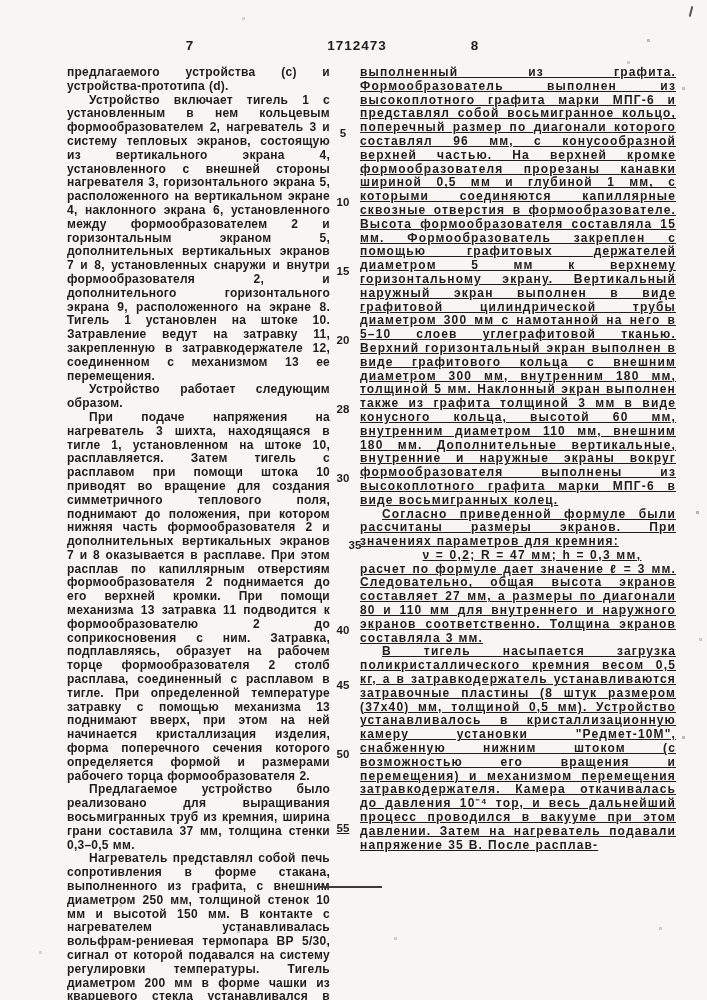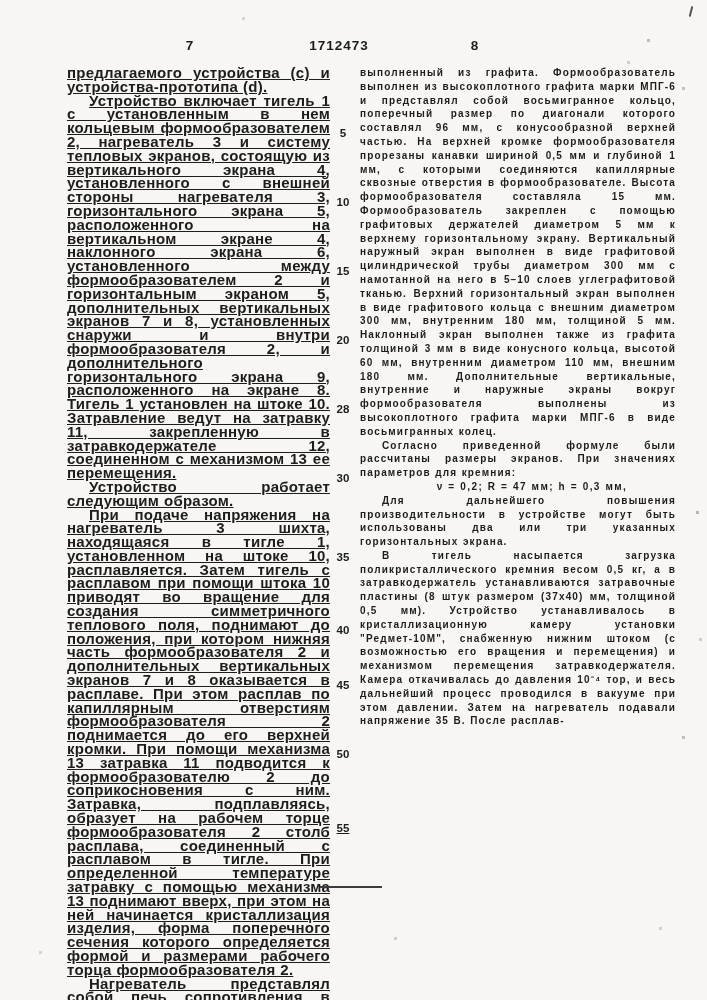--- a/index.html
+++ b/index.html
@@ -17,34 +17,34 @@
   }
   
   .header span{
     position:absolute;
     font-size:13.5px;font-weight:bold;
     letter-spacing:1px;
     transform:translateX(-50%);
     white-space:nowrap;
   }
   .pg-left{left:190px;top:38px;}
-  .pat-num{left:339px;top:38px;}
+  .pat-num{left:357px;top:38px;}
   .pg-right{left:475px;top:38px;}
   
   .col{position:absolute;top:66px;text-align:justify;}
   .col p{
     margin:0;padding:0;
     font-weight:bold;
     text-align:justify;
     word-spacing:0.5px;
   }
   .col-left{left:67px;width:263px;}
-  .col-left p{font-size:15px;line-height:13.8px;letter-spacing:0.25px;text-decoration:underline;}
+  .col-left p{font-size:12px;line-height:13.8px;letter-spacing:0.25px;}
   .col-right{left:360px;width:316px;}
-  .col-right p{font-size:10px;line-height:13.8px;letter-spacing:1.15px;}
+  .col-right p{font-size:12px;line-height:13.8px;letter-spacing:1.15px;text-decoration:underline;}
   .col p.indent{text-indent:22px;}
   .col p.flush{text-indent:0;}
   .col p.formula{text-indent:28px;text-align:center;letter-spacing:1.4px;}
   
   .gutter{position:absolute;left:0;top:0;width:0;height:0;}
   .gutter div{
     position:absolute;left:331px;width:24px;
     text-align:center;
     font-size:11.5px;font-weight:bold;line-height:13.8px;
   }
@@ -84,39 +84,40 @@
     <span class="pg-left">7</span>
     <span class="pat-num">1712473</span>
     <span class="pg-right">8</span>
   </div>
 
   <div class="col col-left">
       <p class="flush">предлагаемого устройства (с) и устройства-прототипа (d).</p>
       <p class="indent">Устройство включает тигель 1 с установленным в нем кольцевым формообразователем 2, нагреватель 3 и систему тепловых экранов, состоящую из вертикального экрана 4, установленного с внешней стороны нагревателя 3, горизонтального экрана 5, расположенного на вертикальном экране 4, наклонного экрана 6, установленного между формообразователем 2 и горизонтальным экраном 5, дополнительных вертикальных экранов 7 и 8, установленных снаружи и внутри формообразователя 2, и дополнительного горизонтального экрана 9, расположенного на экране 8. Тигель 1 установлен на штоке 10. Затравление ведут на затравку 11, закрепленную в затравкодержателе 12, соединенном с механизмом 13 ее перемещения.</p>
       <p class="indent">Устройство работает следующим образом.</p>
       <p class="indent">При подаче напряжения на нагреватель 3 шихта, находящаяся в тигле 1, установленном на штоке 10, расплавляется. Затем тигель с расплавом при помощи штока 10 приводят во вращение для создания симметричного теплового поля, поднимают до положения, при котором нижняя часть формообразователя 2 и дополнительных вертикальных экранов 7 и 8 оказывается в расплаве. При этом расплав по капиллярным отверстиям формообразователя 2 поднимается до его верхней кромки. При помощи механизма 13 затравка 11 подводится к формообразователю 2 до соприкосновения с ним. Затравка, подплавляясь, образует на рабочем торце формообразователя 2 столб расплава, соединенный с расплавом в тигле. При определенной температуре затравку с помощью механизма 13 поднимают вверх, при этом на ней начинается кристаллизация изделия, форма поперечного сечения которого определяется формой и размерами рабочего торца формообразователя 2.</p>
+      <p class="indent">Предлагаемое устройство было реализовано для выращивания восьмигранных труб из кремния, ширина грани составила 37 мм, толщина стенки 0,3–0,5 мм.</p>
       <p class="indent">Нагреватель представлял собой печь сопротивления в форме стакана, выполненного из графита, с внешним диаметром 250 мм, толщиной стенок 10 мм и высотой 150 мм. В контакте с нагревателем устанавливалась вольфрам-рениевая термопара ВР 5/30, сигнал от которой подавался на систему регулировки температуры. Тигель диаметром 200 мм в форме чашки из кварцевого стекла устанавливался в держатель тигля,</p>
     </div>
 
   <div class="col col-right">
       <p class="flush">выполненный из графита. Формообразователь выполнен из высокоплотного графита марки МПГ-6 и представлял собой восьмигранное кольцо, поперечный размер по диагонали которого составлял 96 мм, с конусообразной верхней частью. На верхней кромке формообразователя прорезаны канавки шириной 0,5 мм и глубиной 1 мм, с которыми соединяются капиллярные сквозные отверстия в формообразователе. Высота формообразователя составляла 15 мм. Формообразователь закреплен с помощью графитовых держателей диаметром 5 мм к верхнему горизонтальному экрану. Вертикальный наружный экран выполнен в виде графитовой цилиндрической трубы диаметром 300 мм с намотанной на него в 5–10 слоев углеграфитовой тканью. Верхний горизонтальный экран выполнен в виде графитового кольца с внешним диаметром 300 мм, внутренним 180 мм, толщиной 5 мм. Наклонный экран выполнен также из графита толщиной 3 мм в виде конусного кольца, высотой 60 мм, внутренним диаметром 110 мм, внешним 180 мм. Дополнительные вертикальные, внутренние и наружные экраны вокруг формообразователя выполнены из высокоплотного графита марки МПГ-6 в виде восьмигранных колец.</p>
       <p class="indent">Согласно приведенной формуле были рассчитаны размеры экранов. При значениях параметров для кремния:</p>
       <p class="formula">ν = 0,2; R = 47 мм; h = 0,3 мм,</p>
-      <p class="indent">Для дальнейшего повышения производительности в устройстве могут быть использованы два или три указанных горизонтальных экрана.</p>
+      <p class="flush">расчет по формуле дает значение ℓ = 3 мм. Следовательно, общая высота экранов составляет 27 мм, а размеры по диагонали 80 и 110 мм для внутреннего и наружного экранов соответственно. Толщина экранов составляла 3 мм.</p>
       <p class="indent">В тигель насыпается загрузка поликристаллического кремния весом 0,5 кг, а в затравкодержатель устанавливаются затравочные пластины (8 штук размером (37x40) мм, толщиной 0,5 мм). Устройство устанавливалось в кристаллизационную камеру установки "Редмет-10М", снабженную нижним штоком (с возможностью его вращения и перемещения) и механизмом перемещения затравкодержателя. Камера откачивалась до давления 10⁻⁴ тор, и весь дальнейший процесс проводился в вакууме при этом давлении. Затем на нагреватель подавали напряжение 35 В. После расплав-</p>
     </div>
 
   <div class="gutter">
       <div style="top: 127px;">5</div>
       <div style="top: 196px;">10</div>
       <div style="top: 265px;">15</div>
       <div style="top: 334px;">20</div>
       <div style="top: 403px;">28</div>
       <div style="top: 472px;">30</div>
-      <div style="top: 551px;">35</div>
+      <div style="top: 539px; margin-left: 12px;">35</div>
       <div style="top: 624px;">40</div>
       <div style="top: 679px;">45</div>
       <div style="top: 748px;">50</div>
       <div style="top: 822px; text-decoration: underline;">55</div>
     </div>
 
   <div class="rule-artifact"></div>
   <div class="corner-mark"></div>
   <div class="specks"></div>
 

